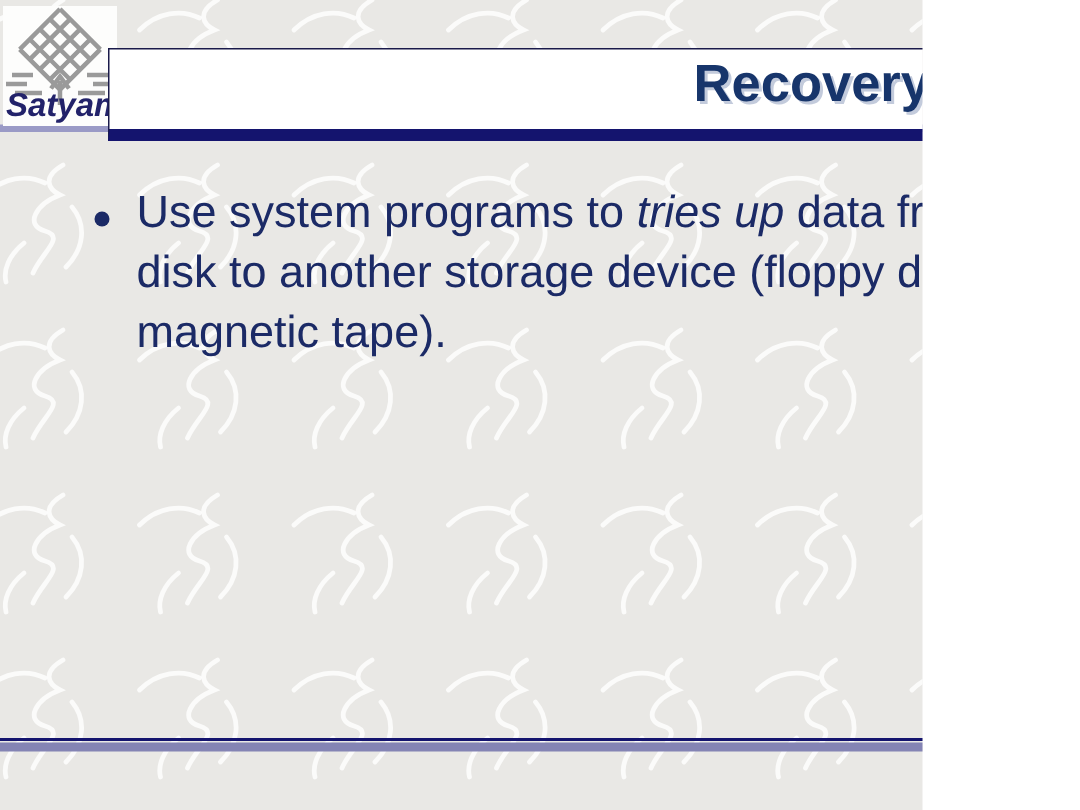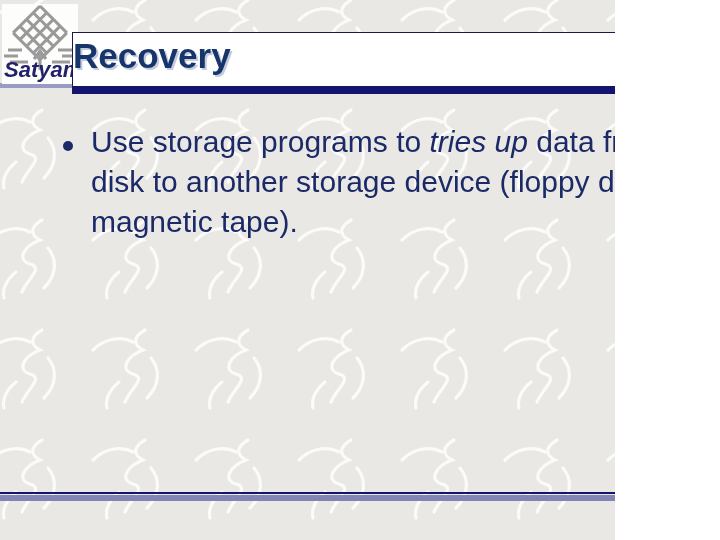--- a/index.html
+++ b/index.html
@@ -26,21 +26,21 @@
   }
 
   .title-box {
     position:absolute; left:72px; top:32px; width:606px; height:62px;
     background:#ffffff; box-sizing:border-box;
     border:1px solid #1a1a4a;
     border-bottom:8px solid var(--accent-navy, #14146e);
     z-index:3;
   }
   .title-text {
-    margin-top:3px; text-align:left; padding-right:57px;
+    margin-top:3px; text-align:right; padding-right:57px;
     font-size:35px; font-weight:bold;
     color: var(--title-navy, #17356b);
     text-shadow: 2px 2px 0 #c3cbdc;
   }
 
   .bullets {
     position:absolute; left:60px; top:122px; width:630px; z-index:1;
   }
   .bullet { display:flex; align-items:flex-start; }
   .bullet-dot {
@@ -138,20 +138,20 @@
     <div class="logo-text">Satyam</div>
   </div>
 
   <div class="title-box">
     <div class="title-text">Recovery</div>
   </div>
 
   <div class="bullets" id="bullets">
       <div class="bullet">
         <span class="bullet-dot"></span>
-        <span class="bullet-text"><span>Use storage programs to </span><i>tries up</i><span> data from disk to another storage device (floppy disk, magnetic tape).</span></span>
+        <span class="bullet-text"><span>Use system programs to </span><i>tries up</i><span> data from disk to another storage device (floppy disk, magnetic tape).</span></span>
       </div>
     </div>
 
   <div class="footer-line"></div>
   <div class="footer-band"></div>
 
 </div>
 
 </body></html>

